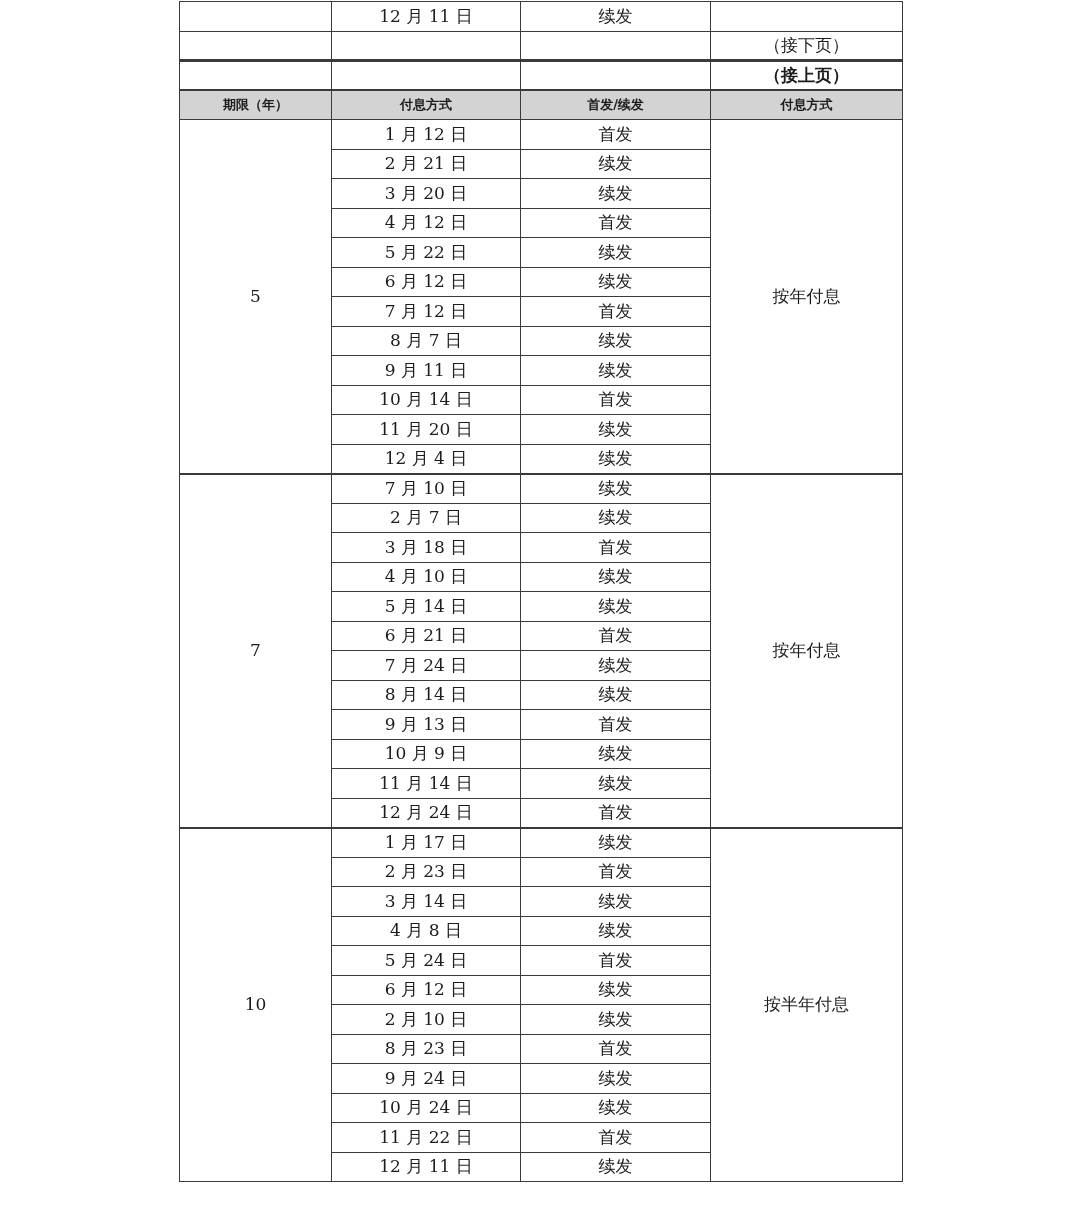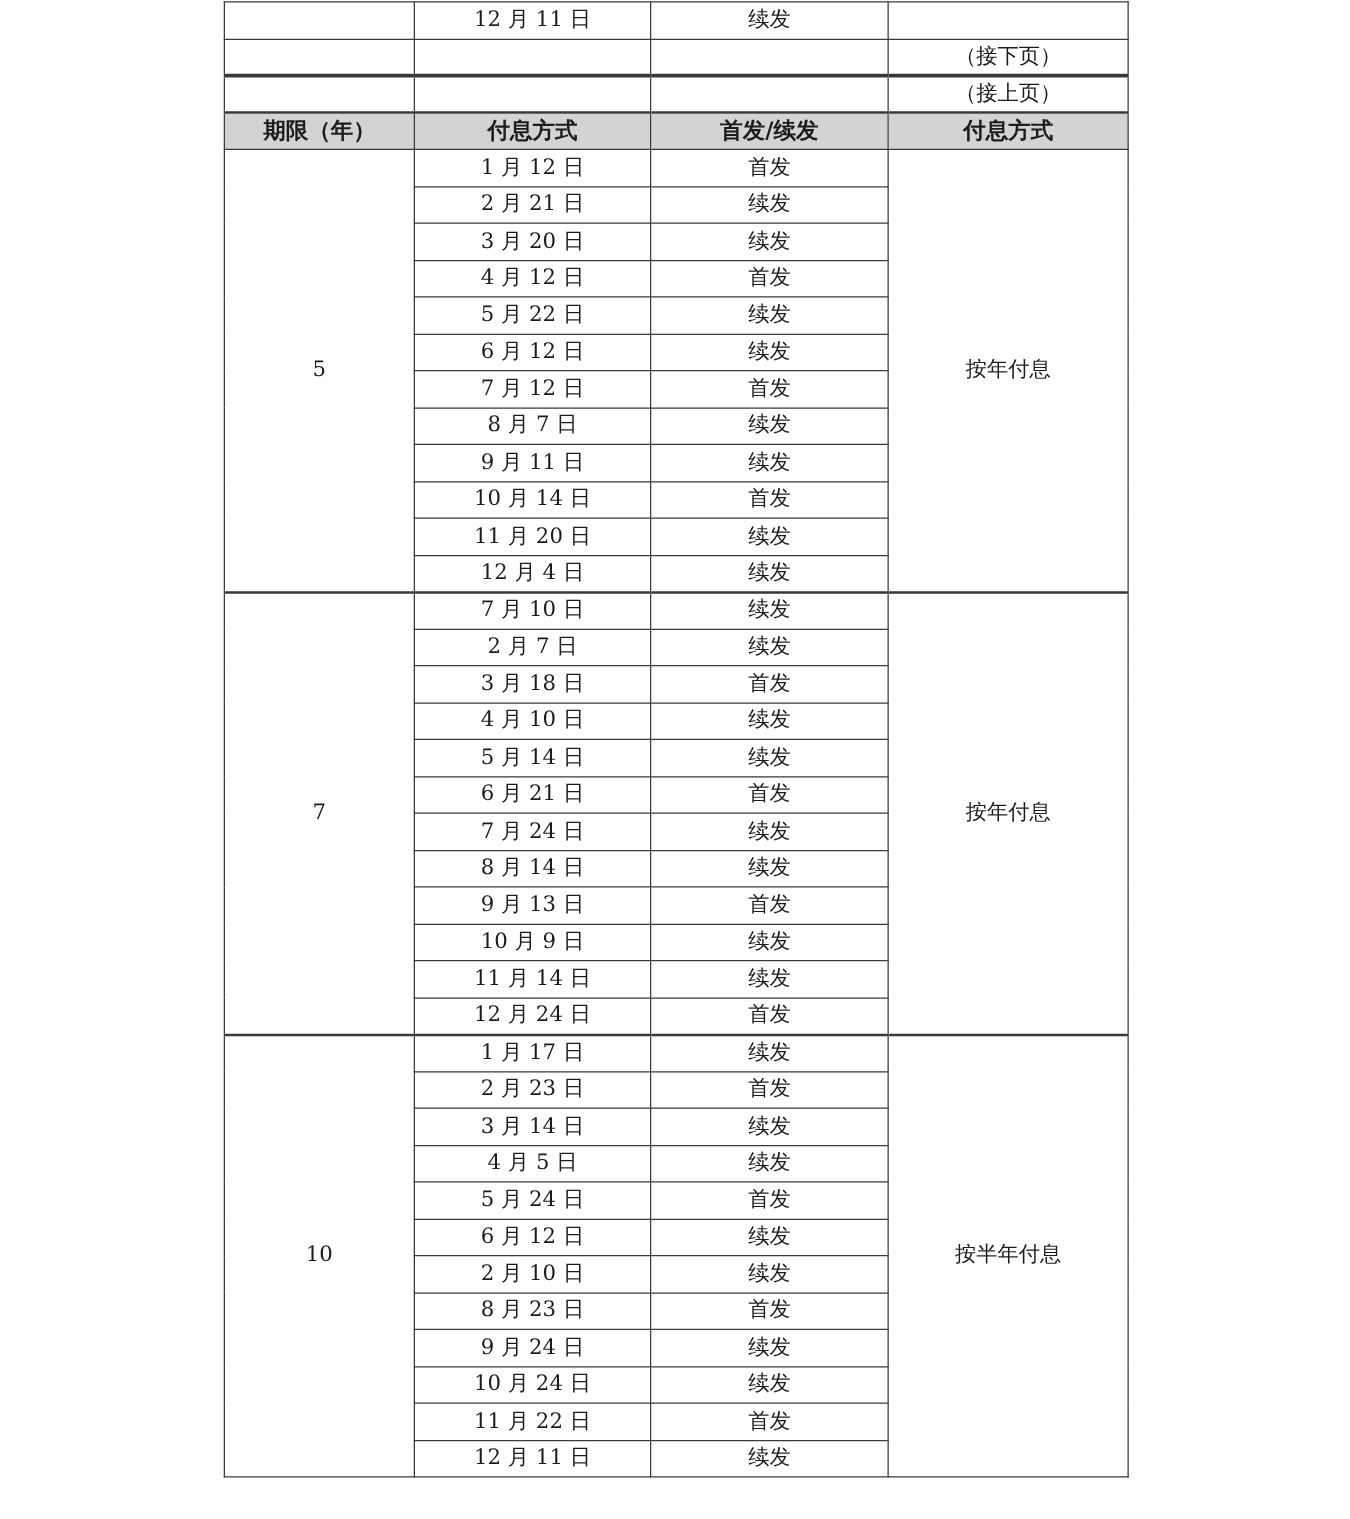--- a/index.html
+++ b/index.html
@@ -28,24 +28,24 @@
     padding: 0;
     height: 29.5px;
     font-size: 17px;
     line-height: 1.1;
     white-space: nowrap;
     overflow: hidden;
   }
   .doc-table th {
     background: #d3d3d3;
     font-weight: bold;
-    font-size: 18px;
+    font-size: 13px;
   }
   
-  .doc-table tr.pagebreak td { border-top-width: 3px; }
+  .doc-table tr.pagebreak td { border-top-width: 3px; font-weight: bold; }
   
   .doc-table tr.header-row th { border-top-width: 2px; }
   
   .doc-table tr.group-sep td { border-top-width: 2px; }
   .term-cell, .payment-cell { font-size: 17px; }
 </style>
 </head>
 <body>
 
 <div class="page">
@@ -191,21 +191,21 @@
         </tr>
         <tr>
           <td>2 月 23 日</td>
           <td>首发</td>
         </tr>
         <tr>
           <td>3 月 14 日</td>
           <td>续发</td>
         </tr>
         <tr>
-          <td>4 月 5 日</td>
+          <td>4 月 8 日</td>
           <td>续发</td>
         </tr>
         <tr>
           <td>5 月 24 日</td>
           <td>首发</td>
         </tr>
         <tr>
           <td>6 月 12 日</td>
           <td>续发</td>
         </tr>

